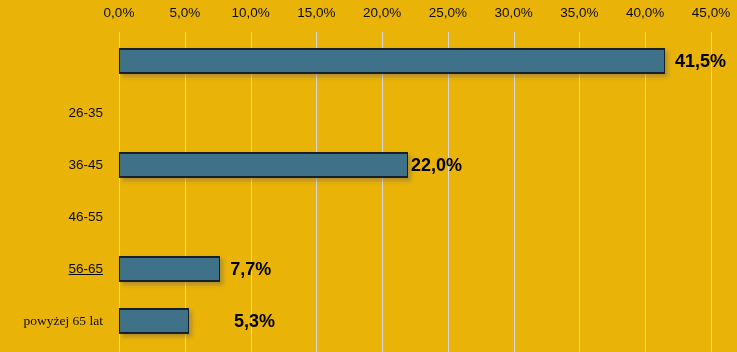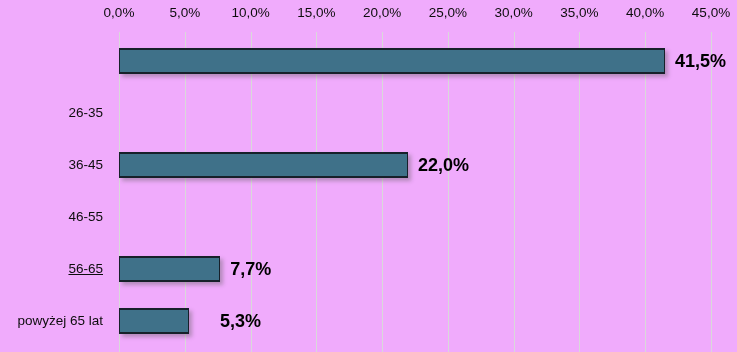--- a/index.html
+++ b/index.html
@@ -7,21 +7,21 @@
     padding: 0;
     background: #ffffff;
   }
   body {
     font-family: "Liberation Sans", sans-serif;
   }
   #chart-root {
     position: relative;
     width: 737px;
     height: 352px;
-    background: #f0abfc;
+    background: #eab308;
     overflow: hidden;
   }
 
   
   
   #plot-area {
     position: absolute;
     left: 119px;
     top: 32px;
     width: 592px;
@@ -122,45 +122,45 @@
       <div class="x-tick-label" style="left: 579.444px; color: rgb(13, 13, 13);">35,0%</div>
       <div class="x-tick-label" style="left: 645.222px; color: rgb(13, 13, 13);">40,0%</div>
       <div class="x-tick-label" style="left: 711px; color: rgb(13, 13, 13);">45,0%</div>
     </div>
 
   <div id="y-axis-labels">
       <div class="y-cat-label" style="top: 68px; color: rgb(13, 13, 13);">26-35</div>
       <div class="y-cat-label" style="top: 120px; color: rgb(13, 13, 13);">36-45</div>
       <div class="y-cat-label" style="top: 172px; color: rgb(13, 13, 13);">46-55</div>
       <div class="y-cat-label" style="top: 224px; color: rgb(13, 13, 13); text-decoration: underline;">56-65</div>
-      <div class="y-cat-label" style="top: 276px; color: rgb(13, 13, 13);">powyżej 65 lat</div>
+      <div class="y-cat-label" style="top: 276px; color: rgb(13, 13, 13); font-family: Liberation Serif, serif;">powyżej 65 lat</div>
     </div>
 
   <div id="plot-area">
       <div class="gridline axis-zero" style="left: 0px; background: rgb(217, 217, 217);"></div>
       <div class="gridline" style="left: 65.7778px; background: rgb(217, 217, 217);"></div>
       <div class="gridline" style="left: 131.556px; background: rgb(217, 217, 217);"></div>
       <div class="gridline" style="left: 197.333px; background: rgb(217, 217, 217);"></div>
       <div class="gridline" style="left: 263.111px; background: rgb(217, 217, 217);"></div>
       <div class="gridline" style="left: 328.889px; background: rgb(217, 217, 217);"></div>
       <div class="gridline" style="left: 394.667px; background: rgb(217, 217, 217);"></div>
       <div class="gridline" style="left: 460.444px; background: rgb(217, 217, 217);"></div>
       <div class="gridline" style="left: 526.222px; background: rgb(217, 217, 217);"></div>
       <div class="gridline" style="left: 592px; background: rgb(217, 217, 217);"></div>
       <div class="bar-row" style="top: 16px; width: 592px;">
         <div class="bar" title="do 25 lat 41,5%" style="width: 545.956px; background: rgb(63, 113, 137); border-color: rgb(23, 32, 42);"></div>
         <div class="bar-value" style="left: 555.956px; color: rgb(0, 0, 0);">41,5%</div>
       </div>
       <div class="bar-row" style="top: 120px; width: 592px;">
         <div class="bar" title="36-45 22,0%" style="width: 289.422px; background: rgb(63, 113, 137); border-color: rgb(23, 32, 42);"></div>
-        <div class="bar-value" style="left: 299px; color: rgb(0, 0, 0);">22,0%</div>
+        <div class="bar-value" style="left: 292px; color: rgb(0, 0, 0);">22,0%</div>
       </div>
       <div class="bar-row" style="top: 224px; width: 592px;">
         <div class="bar" title="56-65 7,7%" style="width: 101.298px; background: rgb(63, 113, 137); border-color: rgb(23, 32, 42);"></div>
         <div class="bar-value" style="left: 111.298px; color: rgb(0, 0, 0);">7,7%</div>
       </div>
       <div class="bar-row" style="top: 276px; width: 592px;">
         <div class="bar" title="powyżej 65 lat 5,3%" style="width: 69.7244px; background: rgb(63, 113, 137); border-color: rgb(23, 32, 42);"></div>
-        <div class="bar-value" style="left: 81px; color: rgb(0, 0, 0); padding-left: 20px;">5,3%</div>
+        <div class="bar-value" style="left: 95px; color: rgb(0, 0, 0); padding-left: 20px;">5,3%</div>
       </div>
     </div>
 
 </div>
 
 </body></html>

